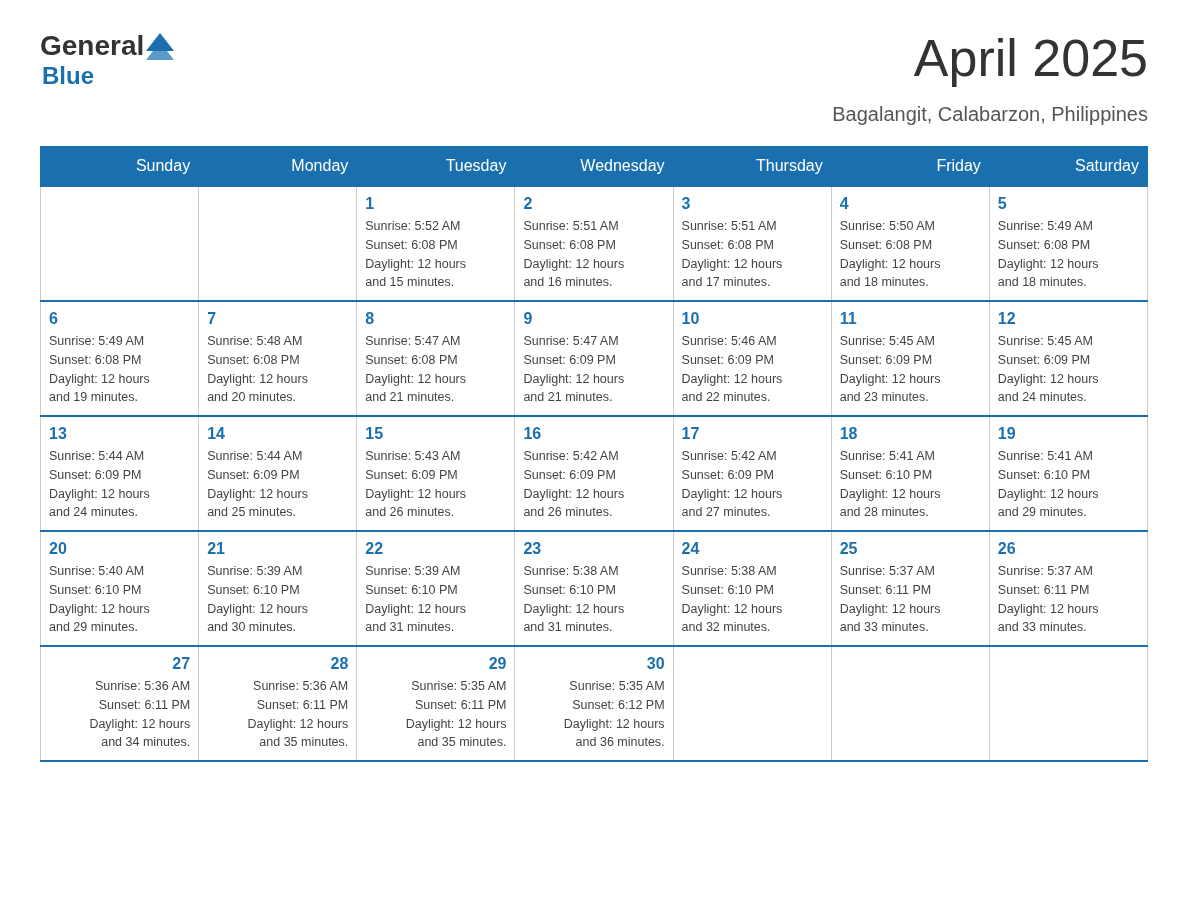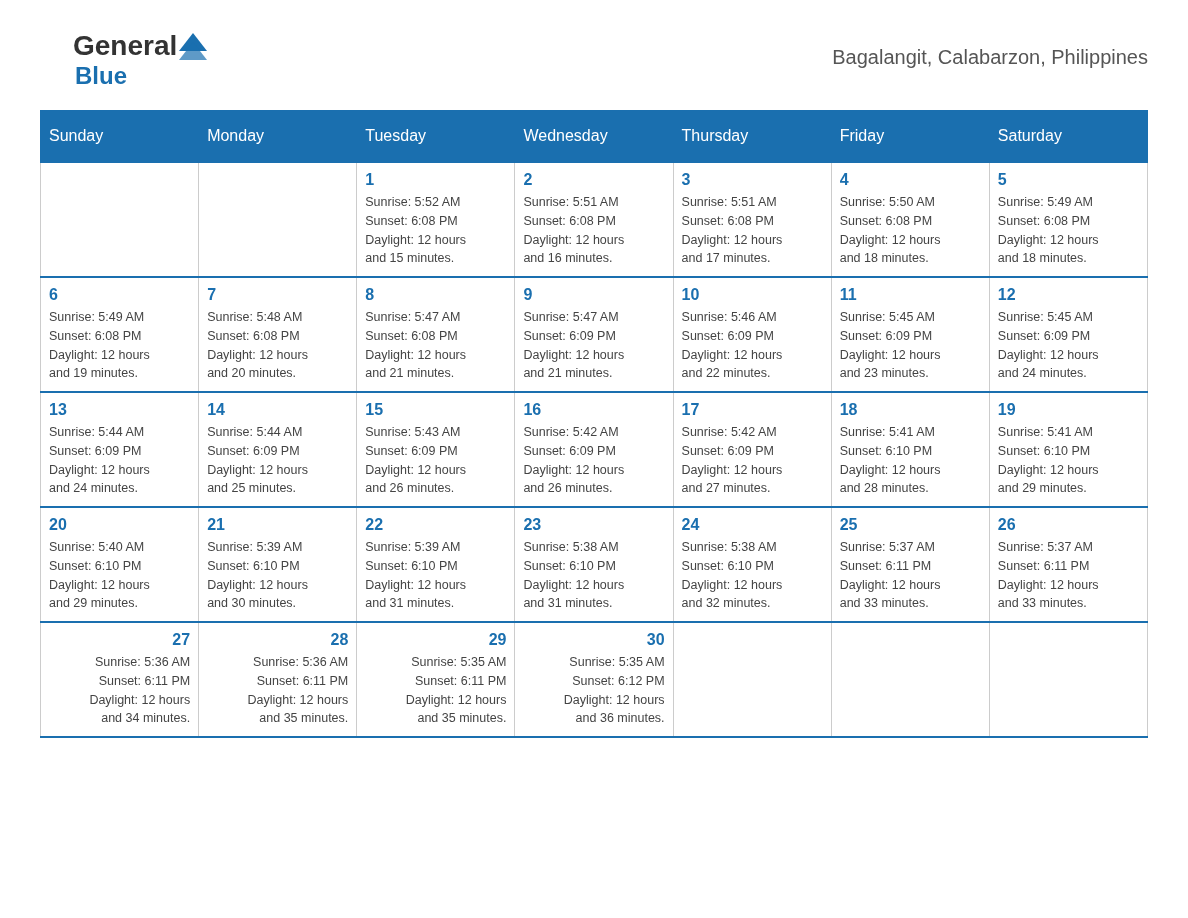--- a/index.html
+++ b/index.html
@@ -13,21 +13,20 @@
     }
     .header {
       display: flex;
       justify-content: space-between;
       align-items: flex-start;
       margin-bottom: 20px;
     }
     .logo {
       display: flex;
       align-items: flex-start;
-      margin-left: 33px;
     }
     .logo-wrapper {
       display: flex;
       flex-direction: column;
     }
     .logo-row1 {
       display: flex;
       align-items: center;
     }
     .title-section {
@@ -45,24 +44,24 @@
       margin-top: 16px;
     }
     table {
       width: 100%;
       border-collapse: collapse;
       table-layout: fixed;
     }
     thead tr th {
       background-color: #1a6faf;
       color: #fff;
-      padding: 16px 8px;
+      padding: 10px 8px;
       font-size: 16px;
       font-weight: normal;
-      text-align: left;
+      text-align: right;
       border: 1px solid #1a6faf;
     }
     tbody tr td {
       border: 1px solid #ccc;
       vertical-align: top;
       padding: 8px;
       font-size: 13px;
       color: #333;
       height: 110px;
     }
@@ -107,20 +106,21 @@
           <div style="width:0;height:0;border-left:14px solid transparent;border-right:14px solid transparent;border-bottom:18px solid #1a6faf;margin-bottom:1px;"></div>
           <div style="width:0;height:0;border-left:14px solid transparent;border-right:14px solid transparent;border-bottom:18px solid #1a6faf;opacity:0.7;margin-top:-10px;"></div>
         </div>
       </div>
       <div style="margin-left:2px;">
         <span style="font-size:24px;font-weight:bold;color:#1a6faf;">Blue</span>
       </div>
     </div>
   </div>
   <div class="title-section">
+    <div class="month-title">April 2025</div>
     <div class="location-title">Bagalangit, Calabarzon, Philippines</div>
   </div>
 </div>
 
 <table>
   <thead>
     <tr>
     <th>Sunday</th>
         <th>Monday</th>
         <th>Tuesday</th>

